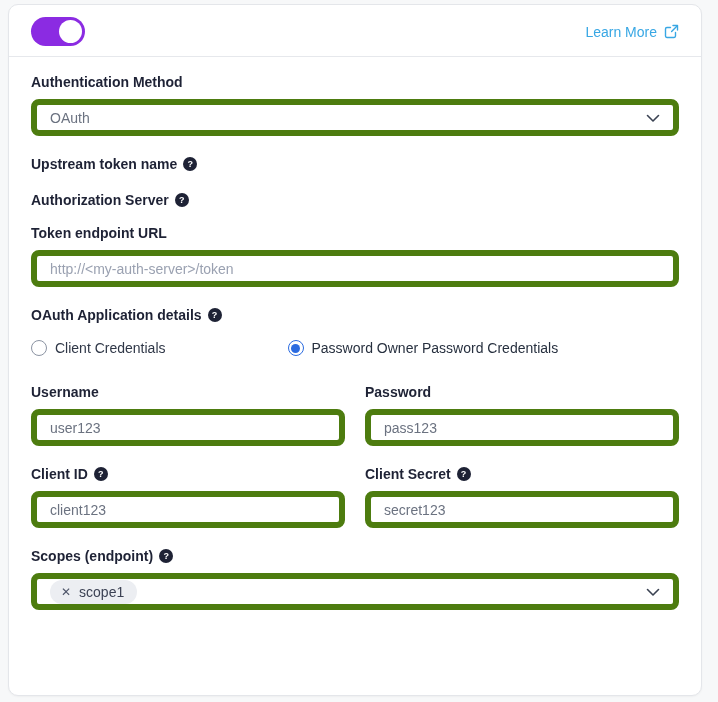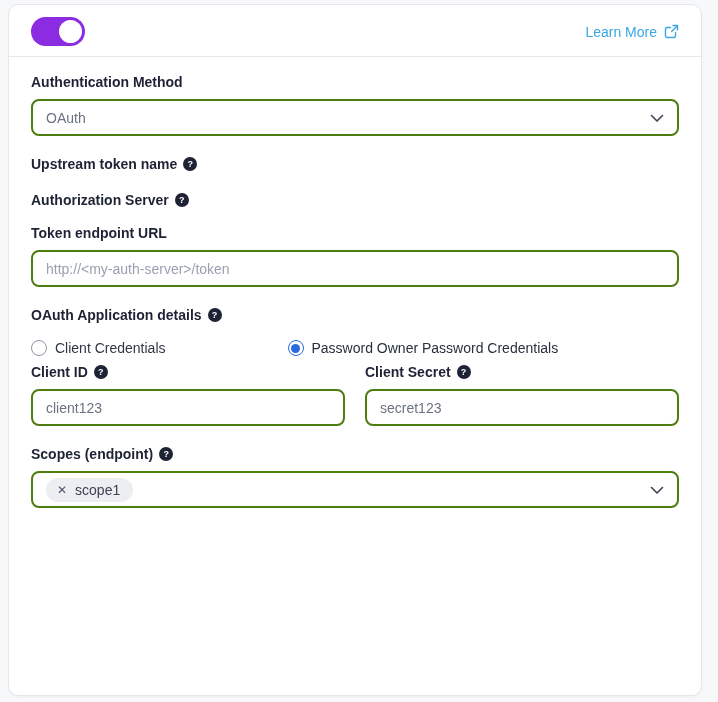--- a/index.html
+++ b/index.html
@@ -79,39 +79,39 @@
     display: inline-flex;
     align-items: center;
     justify-content: center;
     line-height: 1;
   }
   .group { margin-bottom: 20px; }
   .section-head { margin-bottom: 17px; }
   .text-input, .select {
     width: 100%;
     height: 37px;
-    border: 2px solid #4d7c0f;
+    border: 6px solid #4d7c0f;
     border-radius: 8px;
     background: #ffffff;
     font-family: "Liberation Sans", sans-serif;
     font-size: 14px;
     color: #6b7280;
     padding: 0 13px;
     outline: none;
   }
   .text-input::placeholder { color: #9aa1b1; opacity: 1; }
   .select {
     display: flex;
     align-items: center;
     justify-content: space-between;
     cursor: pointer;
   }
   .select .chevron { flex: none; margin-left: 8px; }
   
-  .radio-row { display: flex; align-items: flex-start; margin-bottom: 8px; }
+  .radio-row { display: flex; align-items: flex-start; margin-bottom: 28px; }
   .radio-option {
     display: flex; align-items: center; gap: 8px;
     font-size: 14px; color: #2f3747; cursor: pointer;
   }
   .radio-option + .radio-option { margin-left: 122px; }
   .radio-circle {
     width: 16px; height: 16px;
     border-radius: 50%;
     border: 1.5px solid #8c94a3;
     background: #ffffff;
@@ -220,20 +220,34 @@
       <label class="radio-option">
         <span class="radio-circle"></span>
         <span class="radio-label">Client Credentials</span>
       </label>
       <label class="radio-option selected">
         <span class="radio-circle"></span>
         <span class="radio-label">Password Owner Password Credentials</span>
       </label>
     </div>
 
+    <div class="two-col">
+      <div>
+        <div class="field-label">
+          <span>Username</span>
+        </div>
+        <input class="text-input" type="text" value="user123" style="">
+      </div>
+      <div>
+        <div class="field-label">
+          <span>Password</span>
+        </div>
+        <input class="text-input" type="text" value="pass123" style="">
+      </div>
+    </div>
 
     <div class="two-col">
       <div>
         <div class="field-label">
           <span>Client ID</span>
           <span class="help">?</span>
         </div>
         <input class="text-input" type="text" value="client123" style="">
       </div>
       <div>

